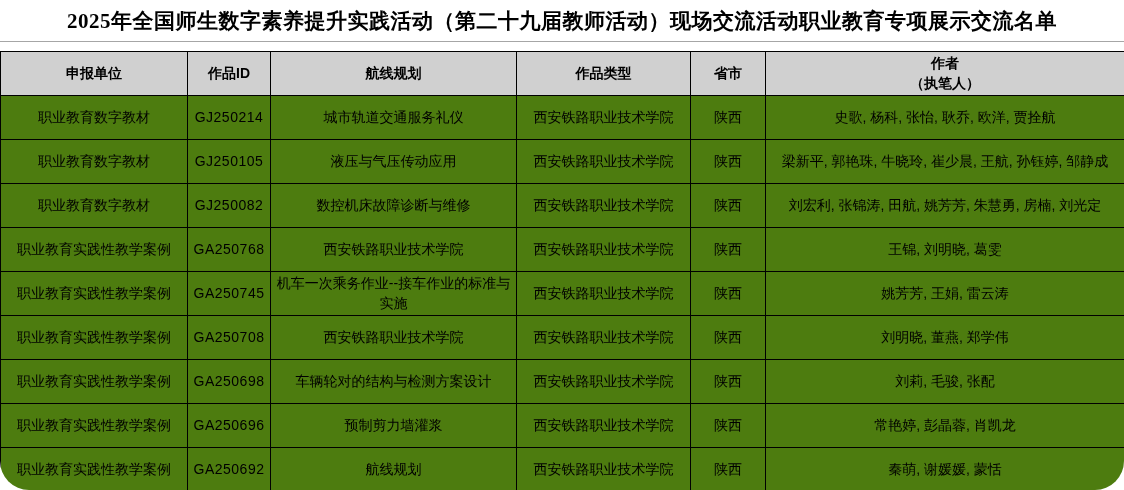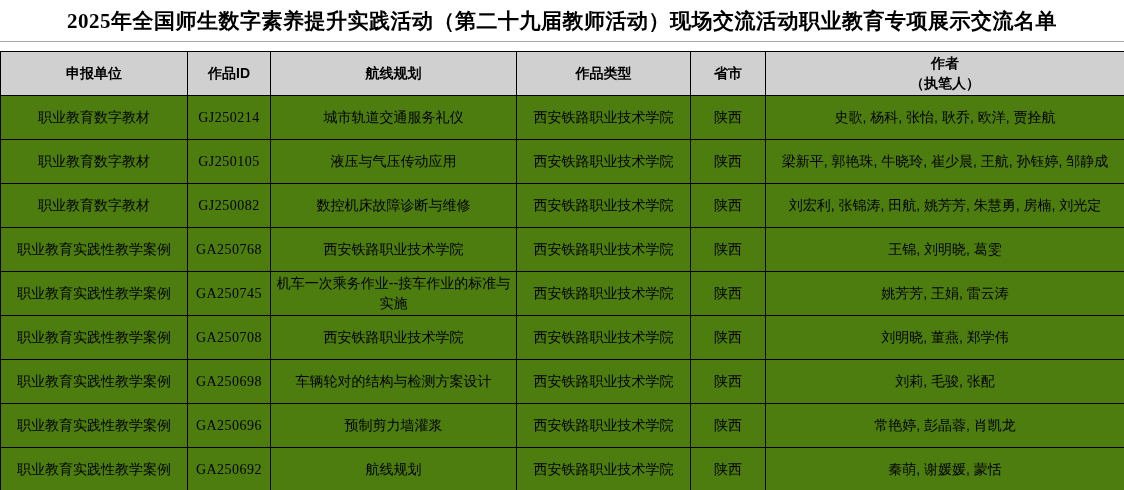--- a/index.html
+++ b/index.html
@@ -6,20 +6,21 @@
   html, body {
     background: #ffffff;
     font-family: "Liberation Sans", sans-serif;
     color: #000000;
   }
   .sheet {
     width: 1124px;
     height: 490px;
     background: #ffffff;
     overflow: hidden;
+    border-radius: 29px;
   }
   .title-row {
     height: 42px;
     display: flex;
     align-items: center;
     justify-content: center;
     font-size: 21px;
     font-weight: bold;
     letter-spacing: 0.5px;
     border-bottom: 1px solid #a6a6a6;
@@ -41,21 +42,21 @@
     overflow: hidden;
   }
   table.list th {
     background: #d0d0d0;
     font-weight: bold;
     height: 43px;
     white-space: pre-line;
   }
   table.list td { height: 44px; background: #4d7c0f; }
   .c-id {
-    font-family: Liberation Serif, serif;
+    font-family: Liberation Sans, sans-serif;
     font-size: 15px;
     letter-spacing: 0.5px;
   }
 </style>
 </head>
 <body>
 
 <div class="sheet">
 
   <div class="title-row">2025年全国师生数字素养提升实践活动（第二十九届教师活动）现场交流活动职业教育专项展示交流名单</div>

